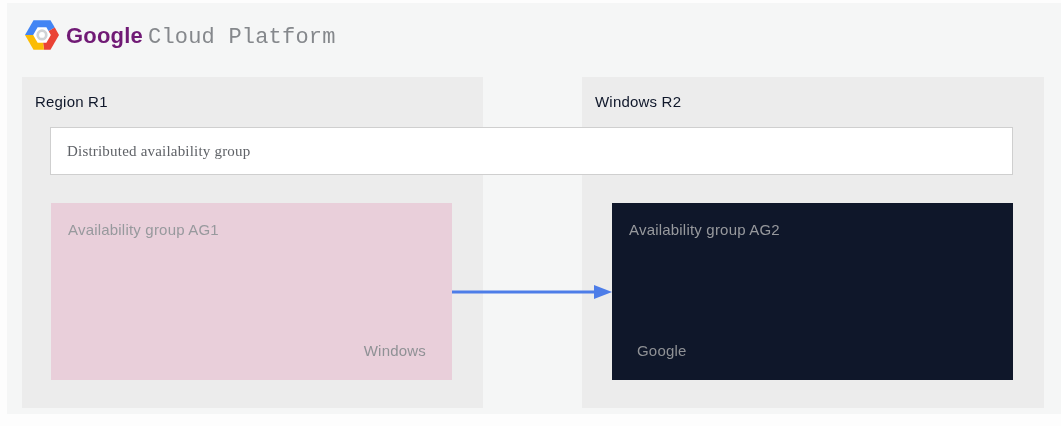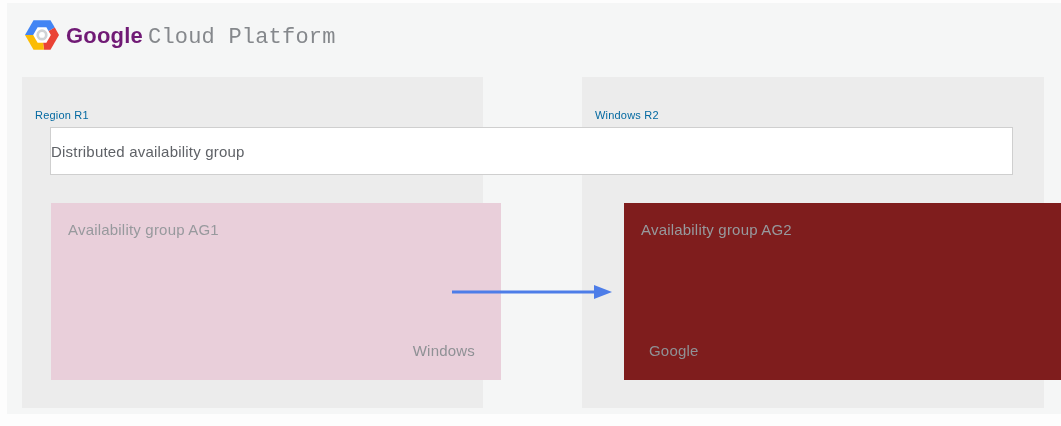--- a/index.html
+++ b/index.html
@@ -24,35 +24,35 @@
   }
   .brand-google { color: #701a75; font-weight: 700; }
   .brand-cloud  { color: #85888c; font-weight: 400; margin-left: 5px; font-family: Liberation Mono, monospace; }
 
   
   .region { position: absolute; top: 77px; height: 331px; }
   .region-r1 { left: 22px;  width: 461px; }
   .region-r2 { left: 582px; width: 462px; }
   .region-label {
     position: absolute; left: 13px; top: 16px;
-    font-size: 11px; color: #0369a1; letter-spacing: 0.2px; margin-top: 16px;
+    font-size: 15px; color: #0f172a; letter-spacing: 0.2px;
   }
 
   
   .dist-box {
     position: absolute; left: 50px; top: 127px;
     width: 961px; height: 46px;
     background: #ffffff;
     border: 1px solid #cfcfcf;
     display: flex; align-items: center;
   }
-  .dist-label { font-size: 15px; color: #5f6267; letter-spacing: 0.2px; }
+  .dist-label { margin-left: 16px; font-size: 15px; color: #5f6267; letter-spacing: 0.2px; font-family: Liberation Serif, serif; }
 
   
-  .ag-box { position: absolute; top: 203px; width: 450px; height: 177px; }
+  .ag-box { position: absolute; top: 203px; width: 401px; height: 177px; }
   .ag-box-1 { left: 51px; }
   .ag-box-2 { left: 612px; }
   .ag-label {
     position: absolute; left: 17px; top: 18px;
     font-size: 15px; color: #97999d; letter-spacing: 0.2px;
   }
   .os-label { position: absolute; font-size: 15px; color: #8f9195; letter-spacing: 0.2px; }
   .os-windows { right: 26px; bottom: 21px; }
   .os-linux   { left: 25px;  bottom: 21px; }
 
@@ -85,21 +85,21 @@
 
 <div class="dist-box">
   <span class="dist-label">Distributed availability group</span>
 </div>
 
 <div class="ag-box ag-box-1" style="background-color: rgb(233, 207, 218);">
   <div class="ag-label">Availability group AG1</div>
   <div class="os-label os-windows">Windows</div>
 </div>
 
-<div class="ag-box ag-box-2" style="background-color: #7f1d1d; margin-left: 12px;">
+<div class="ag-box ag-box-2" style="background-color: #0f172a;">
   <div class="ag-label">Availability group AG2</div>
   <div class="os-label os-linux">Google</div>
 </div>
 
 <svg class="arrow-svg" width="170" height="20" viewBox="0 0 170 20" aria-hidden="true">
   <line x1="6" y1="10" x2="148" y2="10" stroke-width="3" stroke="#4d7de8"></line>
   <polygon points="148,3 166,10 148,17" fill="#4d7de8"></polygon>
 </svg>
 
 </body></html>

